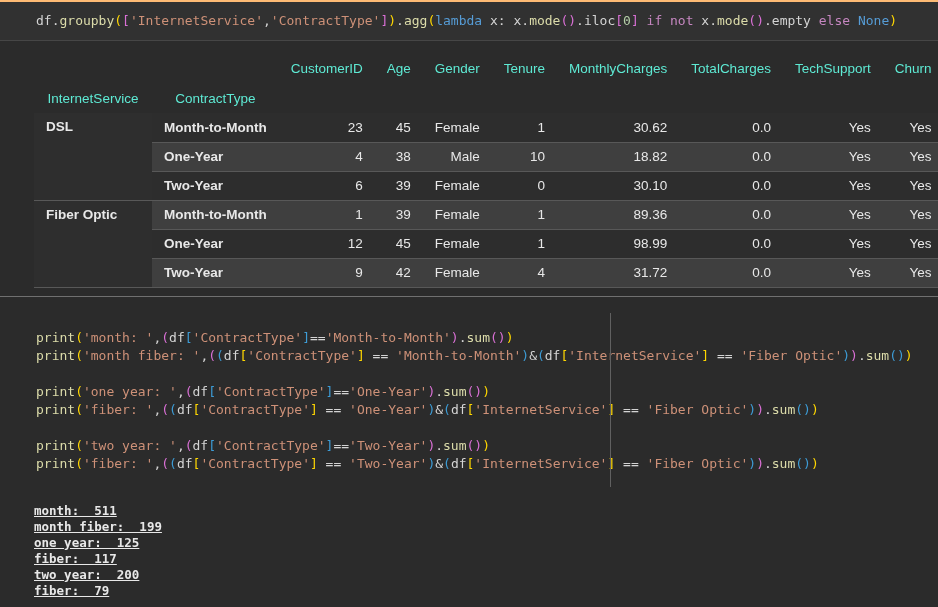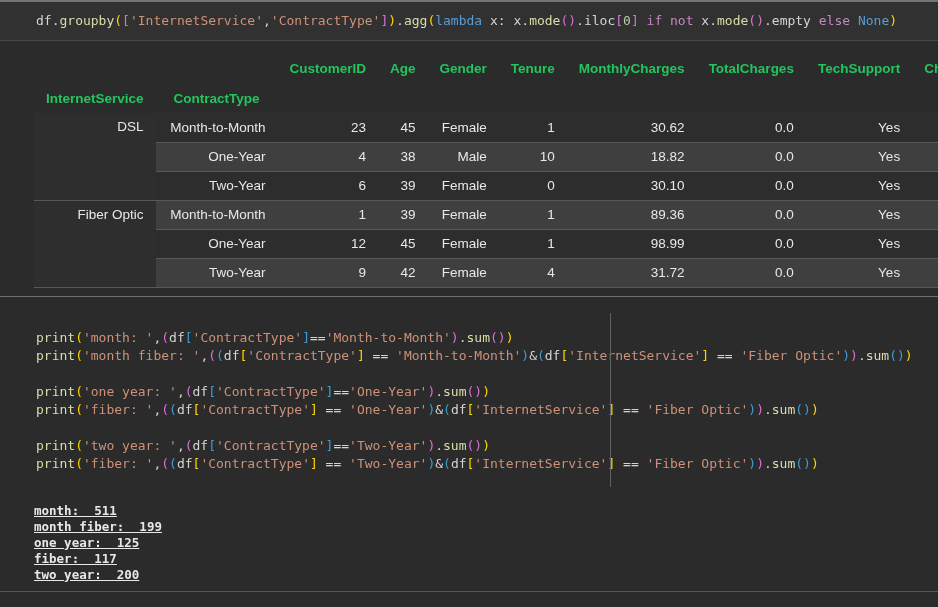--- a/index.html
+++ b/index.html
@@ -1,21 +1,21 @@
 <!DOCTYPE html>
 <html><head>
 <meta charset="utf-8">
 <style>
   * { margin:0; padding:0; box-sizing:border-box; }
   html,body { width:938px; height:607px; background:#2b2b2b; overflow:hidden; }
   .page { position:relative; width:938px; height:607px; background:#2b2b2b;
           font-family:"DejaVu Sans Mono", monospace; }
 
   
-  .cell-top { background:#313131; border-top:2px solid #737373; border-bottom:1px solid #464646;
+  .cell-top { background:#313131; border-top:2px solid #fdba74; border-bottom:1px solid #464646;
               padding:10px 8px 10px 36px; }
   .code { font:13px/18px "DejaVu Sans Mono", monospace; white-space:pre; color:#d4d4d4; }
 
   
   .t-txt  { color:#d4d4d4; }
   .t-kw   { color:#569cd6; }
   .t-ctrl { color:#c586c0; }
   .t-str  { color:#ce9178; }
   .t-num  { color:#b5cea8; }
   .t-fn   { color:#dcdcaa; }
@@ -23,23 +23,23 @@
   .t-brk2 { color:#da70d6; }
   .t-brk3 { color:#3d9cd6; }
 
   
   .df-wrap { padding:12px 0 0 34px; }
   table { border-collapse:collapse; font-family:"Liberation Sans", sans-serif;
           font-size:13.5px; color:#e8e8e8; }
   th, td { padding:5px 12px; white-space:nowrap; }
   thead tr { height:30px; }
   tbody tr { height:29px; }
-  thead th { font-weight:bold; text-align:right; color:#22c55e; }
+  thead th { font-weight:normal; text-align:right; color:#5eead4; }
   thead th.idx-name { text-align:center; }
-  tbody th { font-weight:normal; text-align:right; }
+  tbody th { font-weight:bold; text-align:left; }
   tbody td { text-align:right; font-weight:normal; }
   tbody tr:nth-child(odd)  { background:#2d2d2d; }
   tbody tr:nth-child(even) { background:#3f3f3f; border-top:1px solid #585858; border-bottom:1px solid #585858; }
   tbody tr:last-child { border-bottom:1px solid #585858; }
   tbody th.group { background:#2e2e2e; vertical-align:top; padding-top:6px; }
   .idx0{ min-width:118px; } .idx1{ min-width:122px; }
   .c0{ min-width:80px; } .c1{ min-width:36px; } .c2{ min-width:58px; } .c3{ min-width:58px; }
   .c4{ min-width:122px; } .c5{ min-width:94px; } .c6{ min-width:92px; } .c7{ min-width:50px; }
 
   .hr { height:1px; background:#707070; margin-top:8px; }
@@ -163,17 +163,17 @@
     </table>
   </div>
 
   <div class="hr"></div>
 
   <div class="cell cell2">
     <div class="code"><div class="code-line"><span class="t-fn">print</span><span class="t-brk1">(</span><span class="t-str">'month: '</span><span class="t-txt">,</span><span class="t-brk2">(</span><span class="t-txt">df</span><span class="t-brk3">[</span><span class="t-str">'ContractType'</span><span class="t-brk3">]</span><span class="t-txt">==</span><span class="t-str">'Month-to-Month'</span><span class="t-brk2">)</span><span class="t-txt">.</span><span class="t-fn">sum</span><span class="t-brk2">()</span><span class="t-brk1">)</span></div><div class="code-line"><span class="t-fn">print</span><span class="t-brk1">(</span><span class="t-str">'month fiber: '</span><span class="t-txt">,</span><span class="t-brk2">(</span><span class="t-brk3">(</span><span class="t-txt">df</span><span class="t-brk1">[</span><span class="t-str">'ContractType'</span><span class="t-brk1">]</span><span class="t-txt"> == </span><span class="t-str">'Month-to-Month'</span><span class="t-brk3">)</span><span class="t-txt">&amp;</span><span class="t-brk3">(</span><span class="t-txt">df</span><span class="t-brk1">[</span><span class="t-str">'InternetService'</span><span class="t-brk1">]</span><span class="t-txt"> == </span><span class="t-str">'Fiber Optic'</span><span class="t-brk3">)</span><span class="t-brk2">)</span><span class="t-txt">.</span><span class="t-fn">sum</span><span class="t-brk3">()</span><span class="t-brk1">)</span></div><div class="code-line">&nbsp;</div><div class="code-line"><span class="t-fn">print</span><span class="t-brk1">(</span><span class="t-str">'one year: '</span><span class="t-txt">,</span><span class="t-brk2">(</span><span class="t-txt">df</span><span class="t-brk3">[</span><span class="t-str">'ContractType'</span><span class="t-brk3">]</span><span class="t-txt">==</span><span class="t-str">'One-Year'</span><span class="t-brk2">)</span><span class="t-txt">.</span><span class="t-fn">sum</span><span class="t-brk2">()</span><span class="t-brk1">)</span></div><div class="code-line"><span class="t-fn">print</span><span class="t-brk1">(</span><span class="t-str">'fiber: '</span><span class="t-txt">,</span><span class="t-brk2">(</span><span class="t-brk3">(</span><span class="t-txt">df</span><span class="t-brk1">[</span><span class="t-str">'ContractType'</span><span class="t-brk1">]</span><span class="t-txt"> == </span><span class="t-str">'One-Year'</span><span class="t-brk3">)</span><span class="t-txt">&amp;</span><span class="t-brk3">(</span><span class="t-txt">df</span><span class="t-brk1">[</span><span class="t-str">'InternetService'</span><span class="t-brk1">]</span><span class="t-txt"> == </span><span class="t-str">'Fiber Optic'</span><span class="t-brk3">)</span><span class="t-brk2">)</span><span class="t-txt">.</span><span class="t-fn">sum</span><span class="t-brk3">()</span><span class="t-brk1">)</span></div><div class="code-line">&nbsp;</div><div class="code-line"><span class="t-fn">print</span><span class="t-brk1">(</span><span class="t-str">'two year: '</span><span class="t-txt">,</span><span class="t-brk2">(</span><span class="t-txt">df</span><span class="t-brk3">[</span><span class="t-str">'ContractType'</span><span class="t-brk3">]</span><span class="t-txt">==</span><span class="t-str">'Two-Year'</span><span class="t-brk2">)</span><span class="t-txt">.</span><span class="t-fn">sum</span><span class="t-brk2">()</span><span class="t-brk1">)</span></div><div class="code-line"><span class="t-fn">print</span><span class="t-brk1">(</span><span class="t-str">'fiber: '</span><span class="t-txt">,</span><span class="t-brk2">(</span><span class="t-brk3">(</span><span class="t-txt">df</span><span class="t-brk1">[</span><span class="t-str">'ContractType'</span><span class="t-brk1">]</span><span class="t-txt"> == </span><span class="t-str">'Two-Year'</span><span class="t-brk3">)</span><span class="t-txt">&amp;</span><span class="t-brk3">(</span><span class="t-txt">df</span><span class="t-brk1">[</span><span class="t-str">'InternetService'</span><span class="t-brk1">]</span><span class="t-txt"> == </span><span class="t-str">'Fiber Optic'</span><span class="t-brk3">)</span><span class="t-brk2">)</span><span class="t-txt">.</span><span class="t-fn">sum</span><span class="t-brk3">()</span><span class="t-brk1">)</span></div></div>
   </div>
   <div class="ruler"></div>
 
-  <div class="stdout"><div class="out-line">month:  511</div><div class="out-line">month fiber:  199</div><div class="out-line">one year:  125</div><div class="out-line">fiber:  117</div><div class="out-line">two year:  200</div></div>
+  <div class="stdout"><div class="out-line">month:  511</div><div class="out-line">month fiber:  199</div><div class="out-line">one year:  125</div><div class="out-line">fiber:  117</div><div class="out-line">two year:  200</div><div class="out-line">fiber:  79</div></div>
 
   <div class="hr bottom"></div>
 
 </div>
 
 </body></html>

